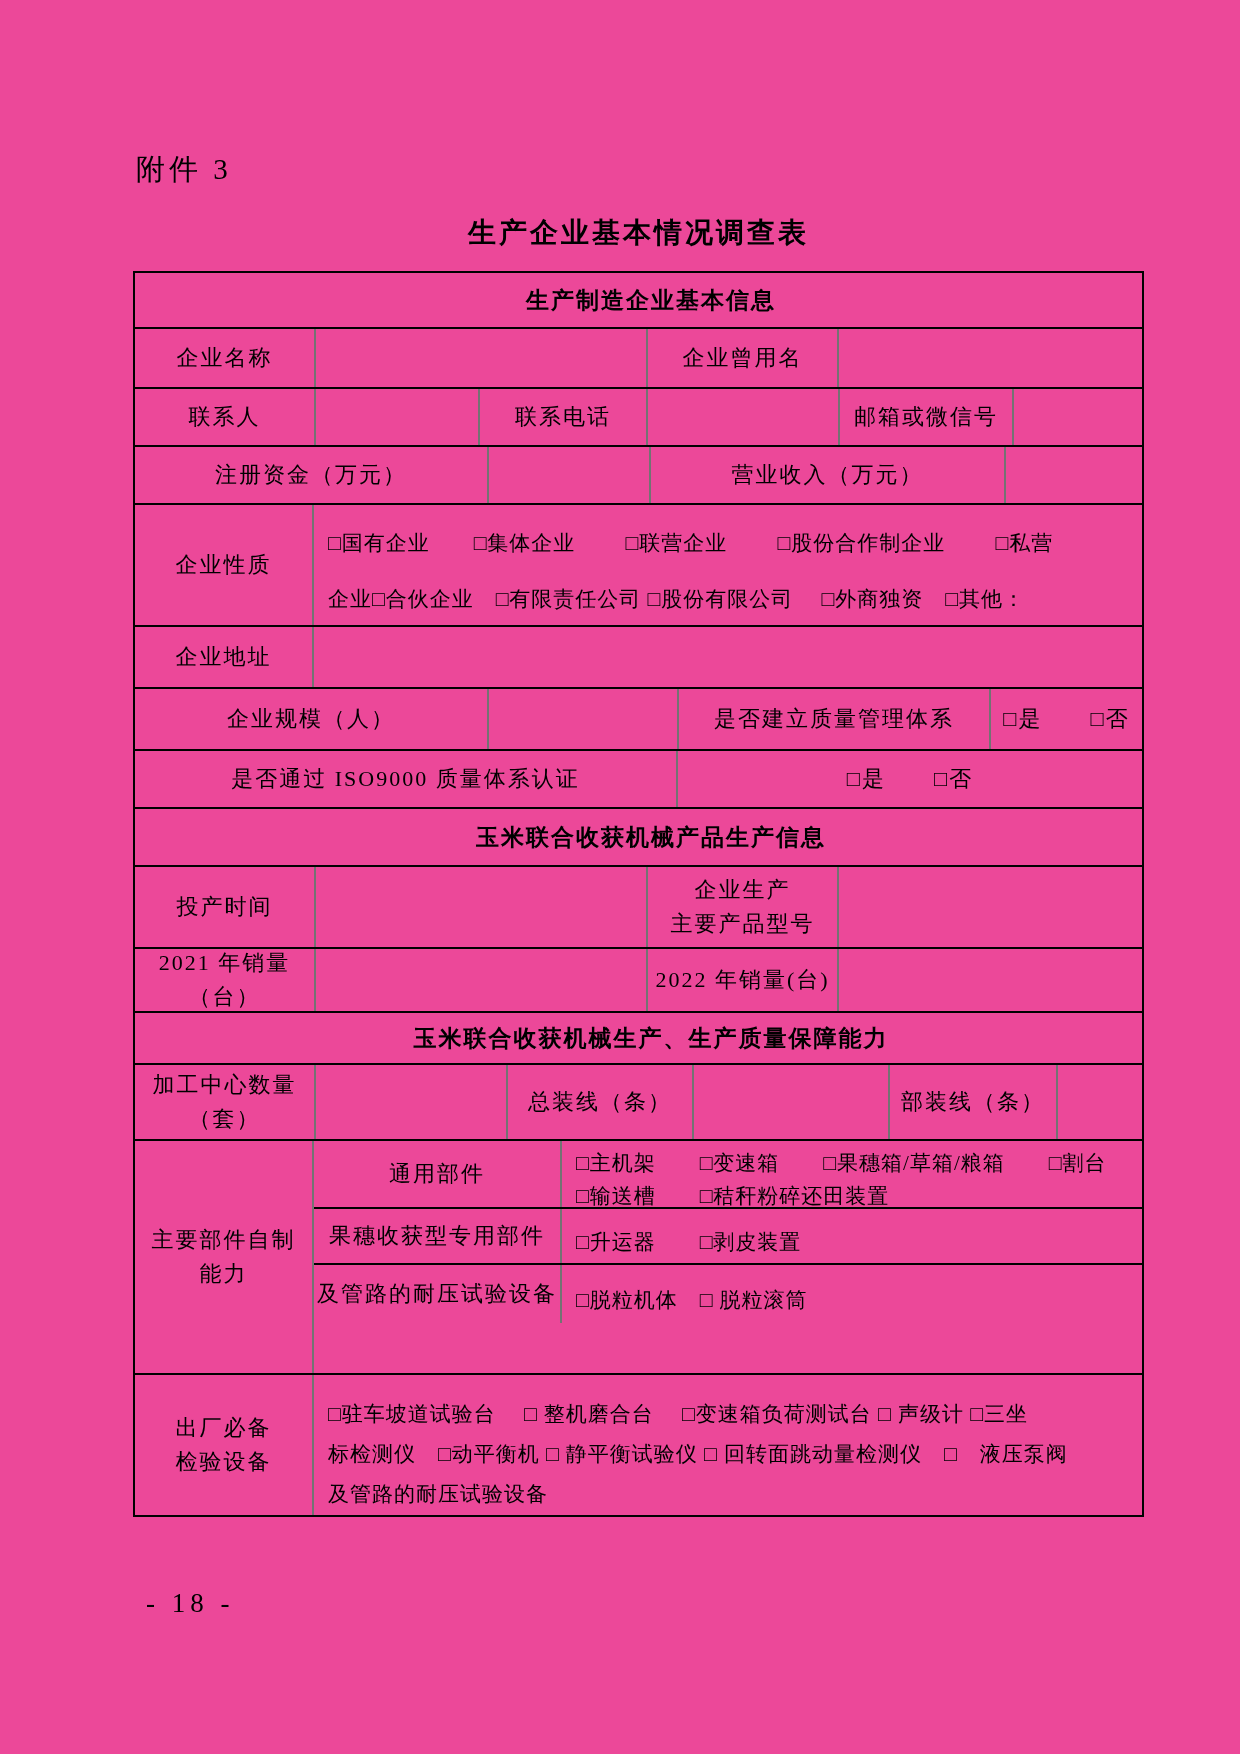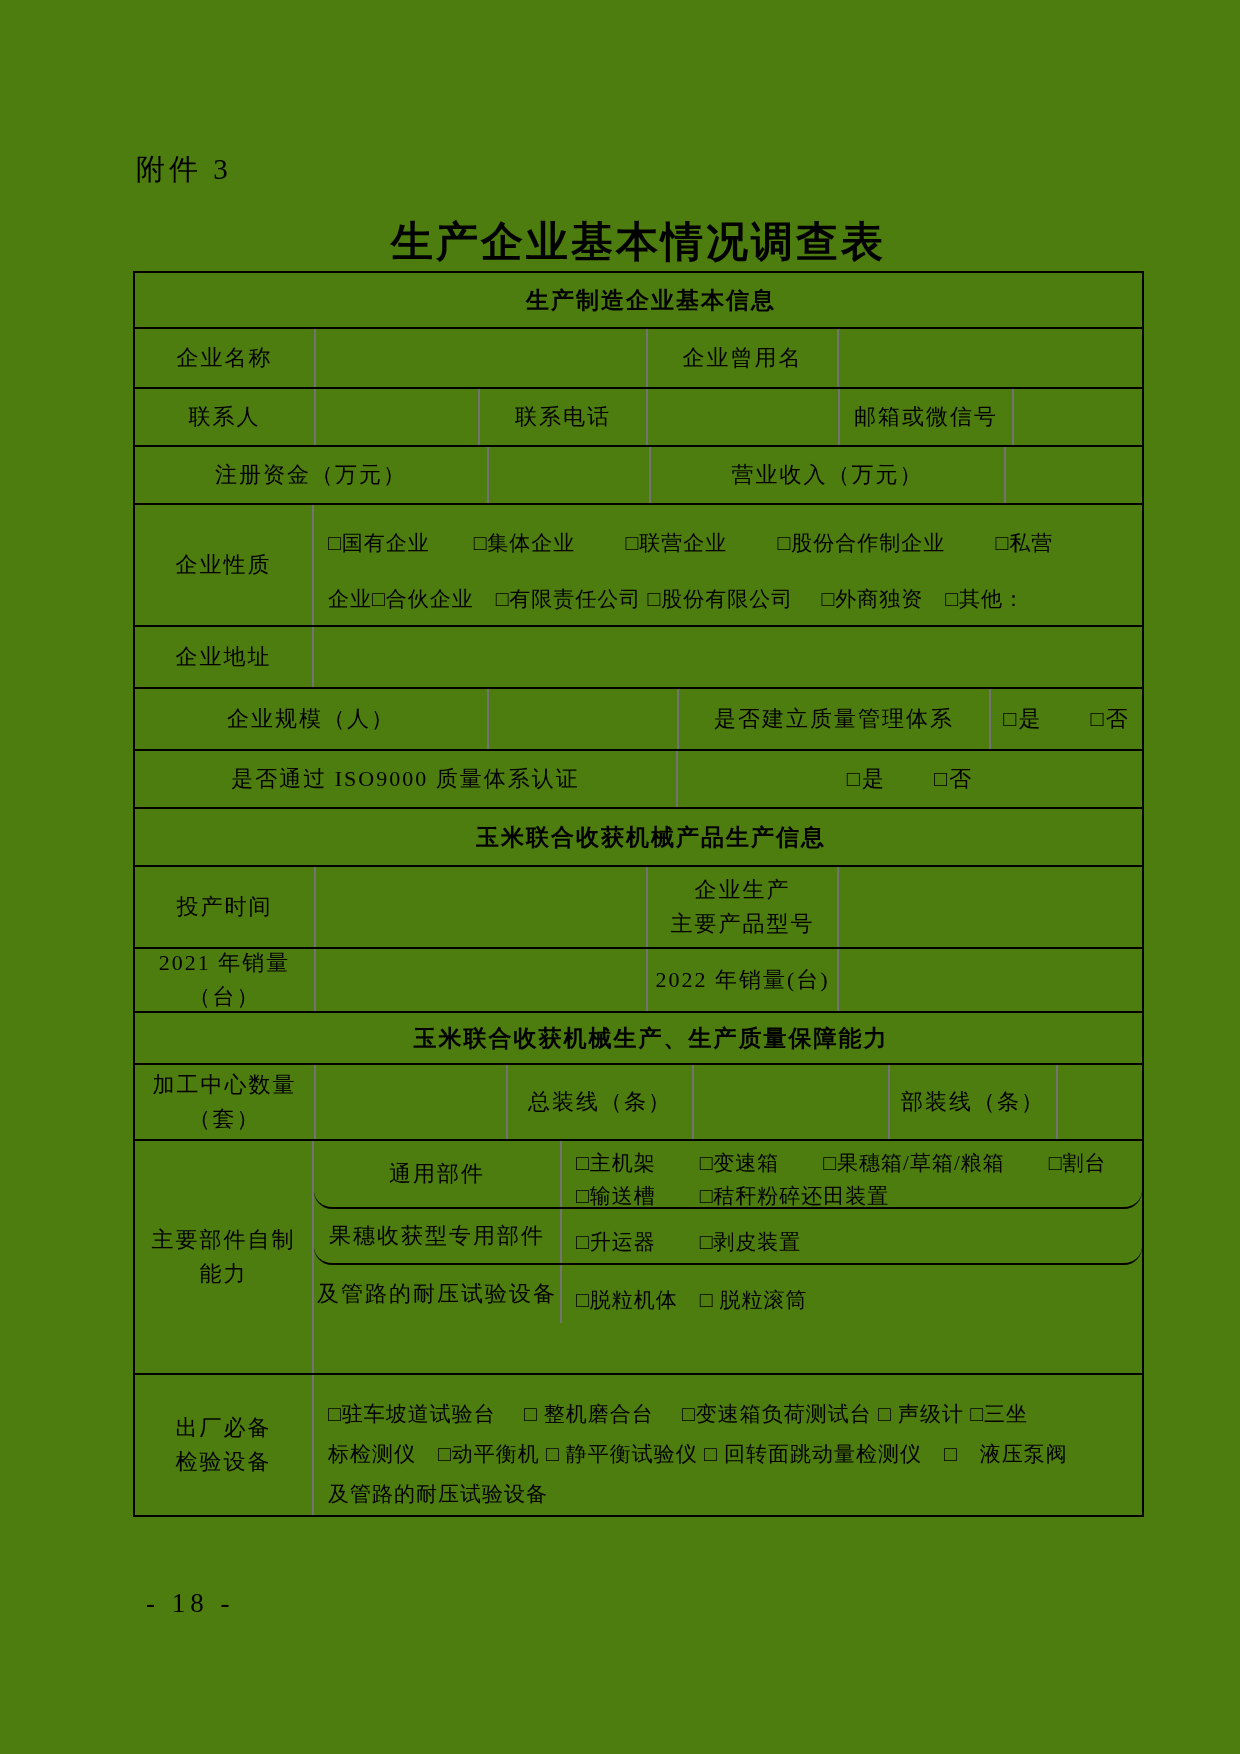--- a/index.html
+++ b/index.html
@@ -1,31 +1,31 @@
 <!DOCTYPE html>
 <html><head>
 <meta charset="utf-8">
 <style>
   html,body { margin:0; padding:0; background:#fff; }
   .page {
     position:relative;
     width:1240px; height:1754px;
-    background:#4d7c0f;
+    background:#ec4899;
     color:#000;
     font-family:"Liberation Serif","DejaVu Serif",serif;
     overflow:hidden;
   }
   .attachment {
     position:absolute; left:136px; top:150px;
     font-size:29px; letter-spacing:4px;
   }
   .title {
     position:absolute; left:133px; top:214px; width:1011px;
     margin:0; text-align:center;
-    font-size:42px; font-weight:bold; letter-spacing:3px;
+    font-size:28px; font-weight:bold; letter-spacing:3px;
     font-family:"Liberation Sans","DejaVu Sans",sans-serif;
   }
   .form-table {
     position:absolute; left:133px; top:271px; width:1011px;
     border:2px solid #000;
     box-sizing:border-box;
   }
   .form-table *, .form-table { box-sizing:border-box; }
   .row { display:flex; border-bottom:2px solid #000; align-items:stretch; }
   .row:last-child { border-bottom:0; }
@@ -45,21 +45,21 @@
   }
   .chk {
     align-items:flex-start; text-align:left;
     padding-left:14px; padding-right:6px;
     font-size:21px; letter-spacing:1px;
     white-space:pre; line-height:40px;margin-top:11px;
   }
   .chk2 { line-height:56px; }
   .group-label { }
   .group-body { flex:1 1 auto; display:flex; flex-direction:column; }
-  .sub-row { display:flex; border-bottom:2px solid #000; align-items:stretch;border-radius:18px; }
+  .sub-row { display:flex; border-bottom:2px solid #000; align-items:stretch; }
   .sub-row:last-child { border-bottom:0; }
   .pageno {
     position:absolute; left:146px; top:1588px;
     font-size:27px; letter-spacing:5px;
   }
 </style>
 </head>
 <body>
 
 <div class="page">

